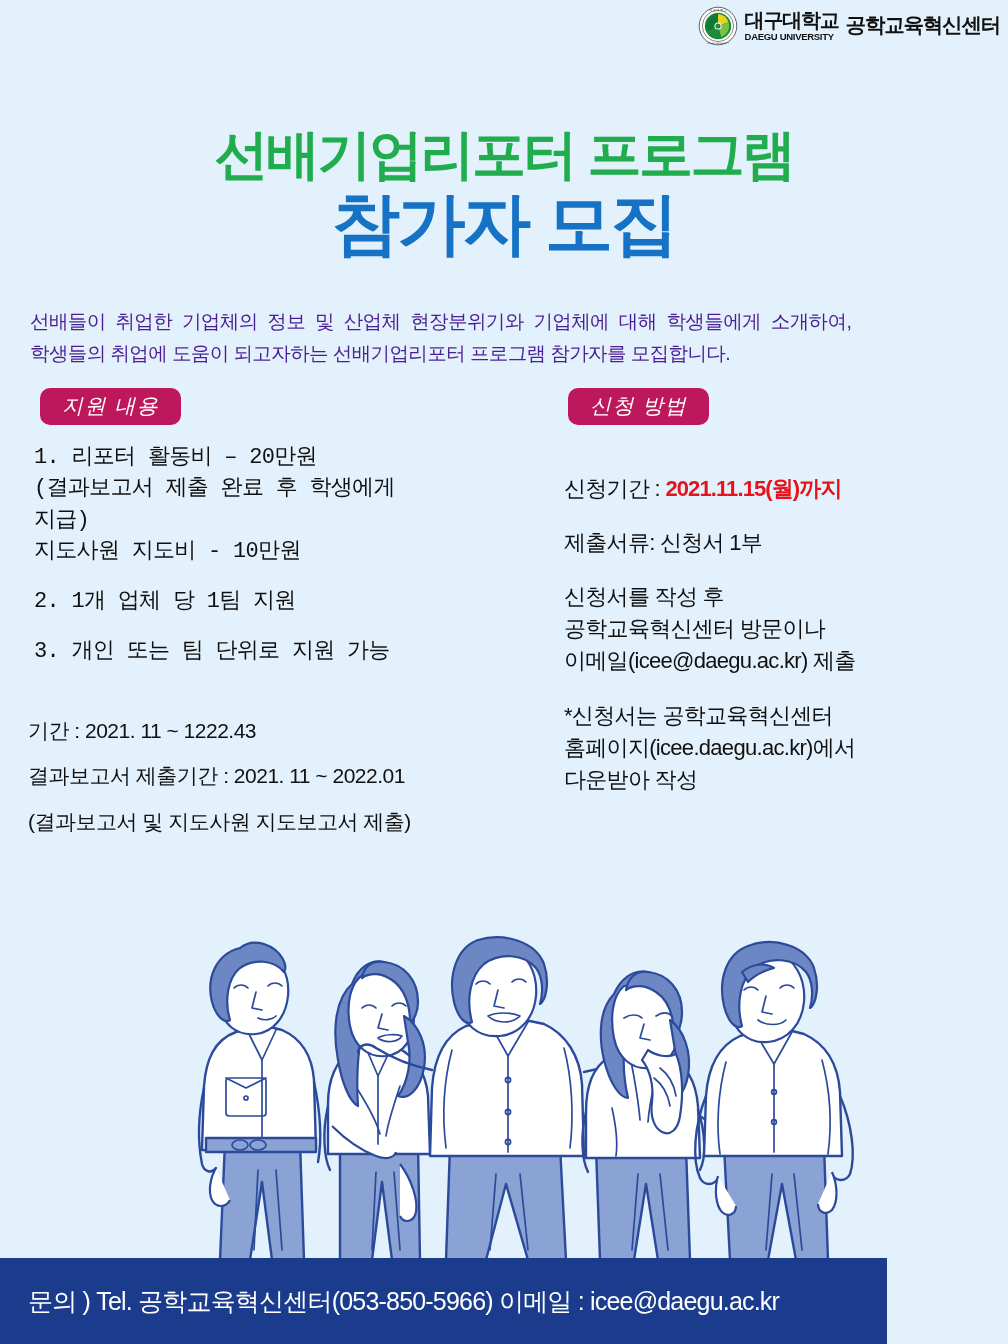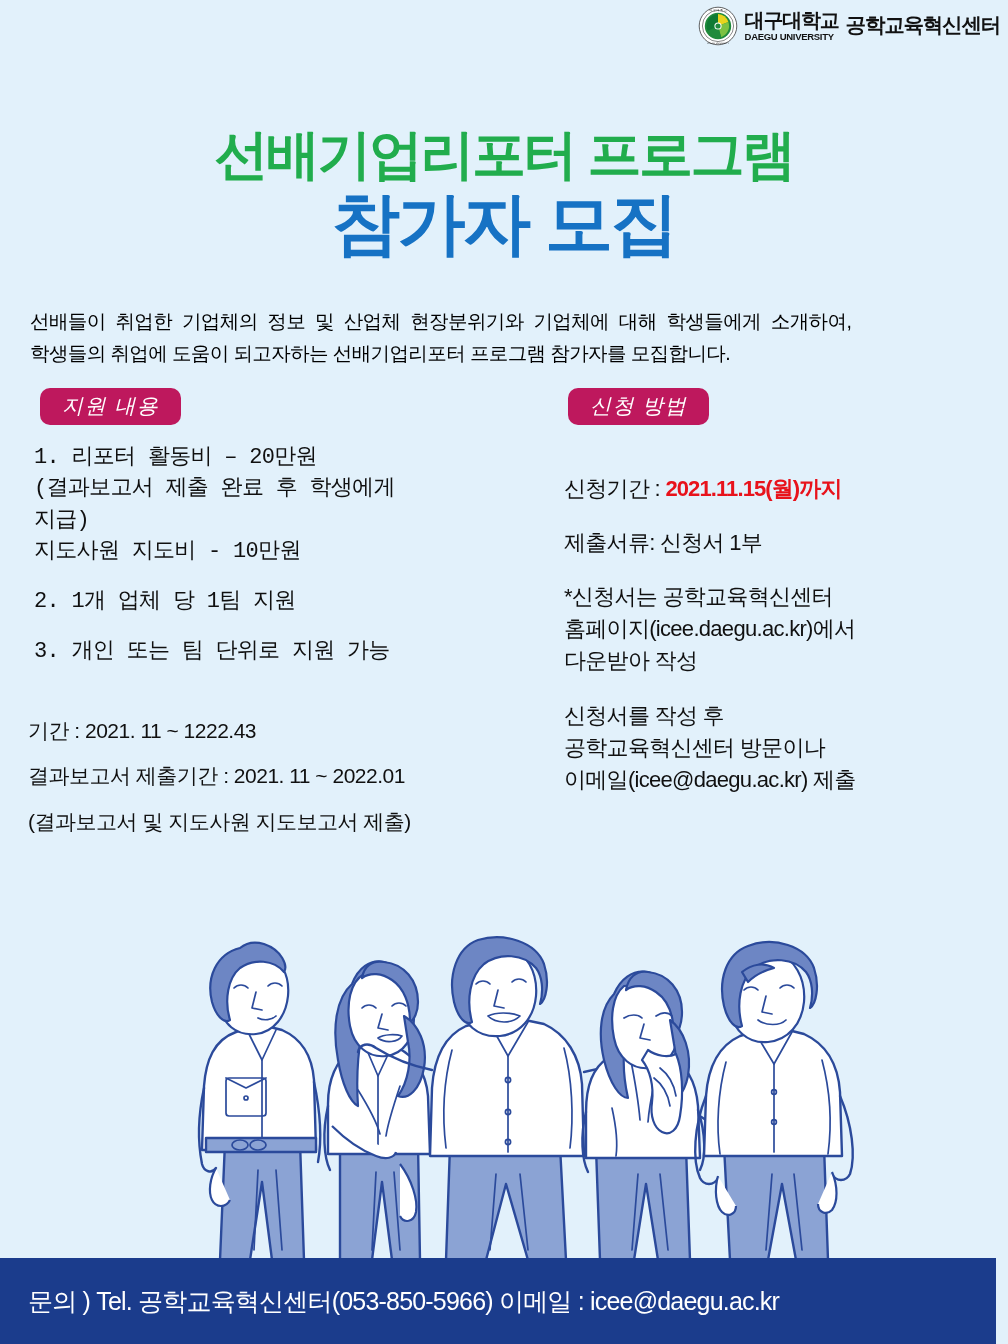--- a/index.html
+++ b/index.html
@@ -94,21 +94,21 @@
 
   
   .intro {
     position: absolute;
     top: 306px;
     left: 30px;
     width: 955px;
     font-size: 19.5px;
     line-height: 1.62;
     letter-spacing: -0.6px;
-    color: #000000;
+    color: #4c1d95;
   }
   .intro-l1 { display: block; word-spacing: 5px; }
   .intro-l2 { display: block; }
 
   
   .badge {
     display: inline-block;
     background: #be185d;
     color: #ffffff;
     border-radius: 10px;
@@ -198,21 +198,21 @@
     height: 340px;
     pointer-events: none;
   }
   .illustration svg { display: block; width: 100%; height: 100%; }
 
   
   .footer-bar {
     position: absolute;
     left: 0;
     bottom: 0;
-    width: 996px;
+    width: 887px;
     height: 86px;
     background: #1b3c8c;
     display: flex;
     align-items: center;
   }
   .footer-text {
     color: #ffffff;
     font-size: 25px;
     letter-spacing: -0.8px;
     padding-left: 28px;
@@ -283,26 +283,26 @@
 
 <div class="col-right">
   <div class="badge-wrap-right">
     <span class="badge">신청 방법</span>
   </div>
   <div class="r-block">
     <div class="r-line para">
       <span>신청기간 : </span><span class="deadline">2021.11.15(월)까지</span>
     </div>
     <div class="r-line para">제출서류: 신청서 1부</div>
+    <div class="r-line multi">신청서를 작성 후
+공학교육혁신센터 방문이나
+이메일(icee@daegu.ac.kr) 제출</div>
     <div class="r-line multi">*신청서는 공학교육혁신센터
 홈페이지(icee.daegu.ac.kr)에서
 다운받아 작성</div>
-    <div class="r-line multi">신청서를 작성 후
-공학교육혁신센터 방문이나
-이메일(icee@daegu.ac.kr) 제출</div>
   </div>
 </div>
 
 <div class="illustration">
   <svg viewBox="0 0 1008 340" preserveAspectRatio="xMidYMax meet">
     <defs>
       <style>
         .ln { fill:none; stroke:#2b4a9b; stroke-width:2.4; stroke-linecap:round; stroke-linejoin:round; }
         .lnt { fill:none; stroke:#2b4a9b; stroke-width:1.7; stroke-linecap:round; stroke-linejoin:round; }
         .hair { fill:#6d86c4; stroke:#2b4a9b; stroke-width:2.2; stroke-linejoin:round; }

